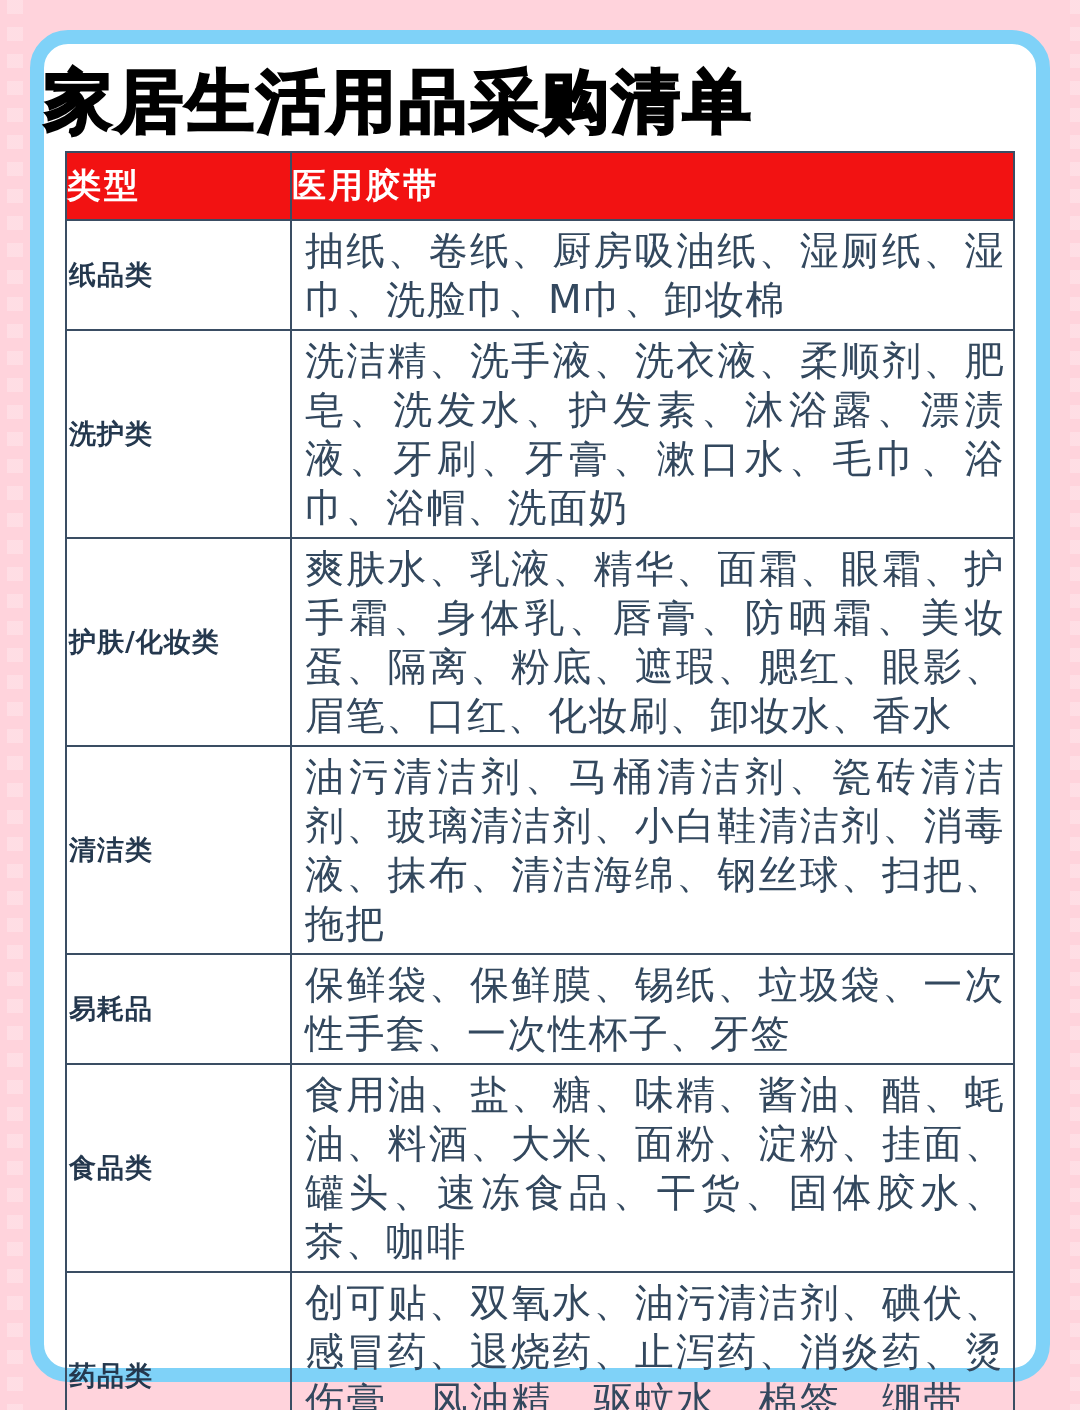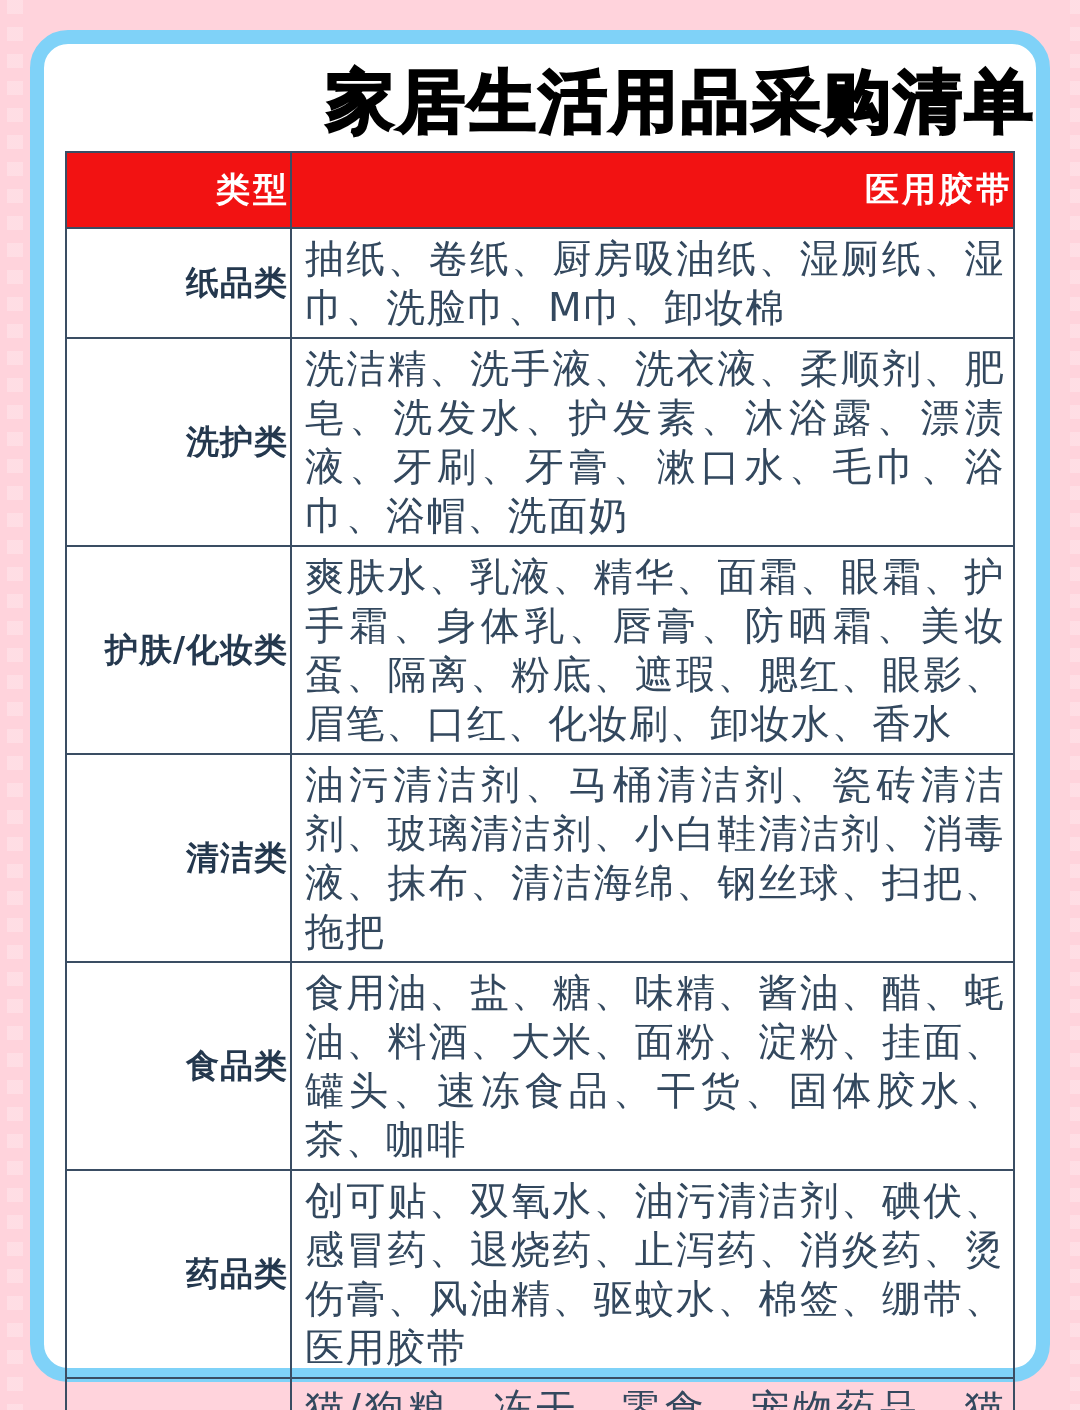--- a/index.html
+++ b/index.html
@@ -37,21 +37,21 @@
     position:absolute;
     left:30px; top:30px;
     width:1020px; height:1352px;
     background:#FFFFFF;
     border:14px solid var(--blue);
     border-radius:38px;
   }
 
   .title{
     margin-top:10px;
-    text-align:right;
+    text-align:left;
     font-size:68px;
     font-weight:900;
     letter-spacing:3px;
     line-height:96px;
     color:var(--title-text);
     -webkit-text-stroke:2.5px var(--title-text);
     white-space:nowrap;
   }
 
   table.shopping{
@@ -63,29 +63,29 @@
   table.shopping th, table.shopping td{
     border:2px solid var(--grid);
   }
   col.c-type{ width:225px; }
 
   thead th{
     background:var(--red);
     color:var(--header-text);
     font-size:34px;
     font-weight:700;
-    height:76px;
-    text-align:right;
+    height:68px;
+    text-align:left;
     letter-spacing:3px;
   }
 
   td.cat{
-    text-align:right;
+    text-align:left;
     vertical-align:middle;
-    font-size:33px;
+    font-size:27px;
     font-weight:700;
     color:var(--cat-text);
     letter-spacing:1px;
     padding:12px 2px;
   }
   td.items{
     vertical-align:middle;
     font-size:39px;
     color:var(--body-text);
     line-height:49px;
@@ -127,20 +127,24 @@
   </tr>
         <tr>
     <td class="cat">护肤/化妆类</td>
     <td class="items">爽肤水、乳液、精华、面霜、眼霜、护手霜、身体乳、唇膏、防晒霜、美妆蛋、隔离、粉底、遮瑕、腮红、眼影、眉笔、口红、化妆刷、卸妆水、香水</td>
   </tr>
         <tr>
     <td class="cat">清洁类</td>
     <td class="items">油污清洁剂、马桶清洁剂、瓷砖清洁剂、玻璃清洁剂、小白鞋清洁剂、消毒液、抹布、清洁海绵、钢丝球、扫把、拖把</td>
   </tr>
         <tr>
+    <td class="cat">易耗品</td>
+    <td class="items">保鲜袋、保鲜膜、锡纸、垃圾袋、一次性手套、一次性杯子、牙签</td>
+  </tr>
+        <tr>
     <td class="cat">食品类</td>
     <td class="items">食用油、盐、糖、味精、酱油、醋、蚝油、料酒、大米、面粉、淀粉、挂面、罐头、速冻食品、干货、固体胶水、茶、咖啡</td>
   </tr>
         <tr>
     <td class="cat">药品类</td>
     <td class="items">创可贴、双氧水、油污清洁剂、碘伏、感冒药、退烧药、止泻药、消炎药、烫伤膏、风油精、驱蚊水、棉签、绷带、医用胶带</td>
   </tr>
         <tr>
     <td class="cat">宠物类</td>
     <td class="items">猫/狗粮、冻干、零食、宠物药品、猫砂、尿垫</td>

